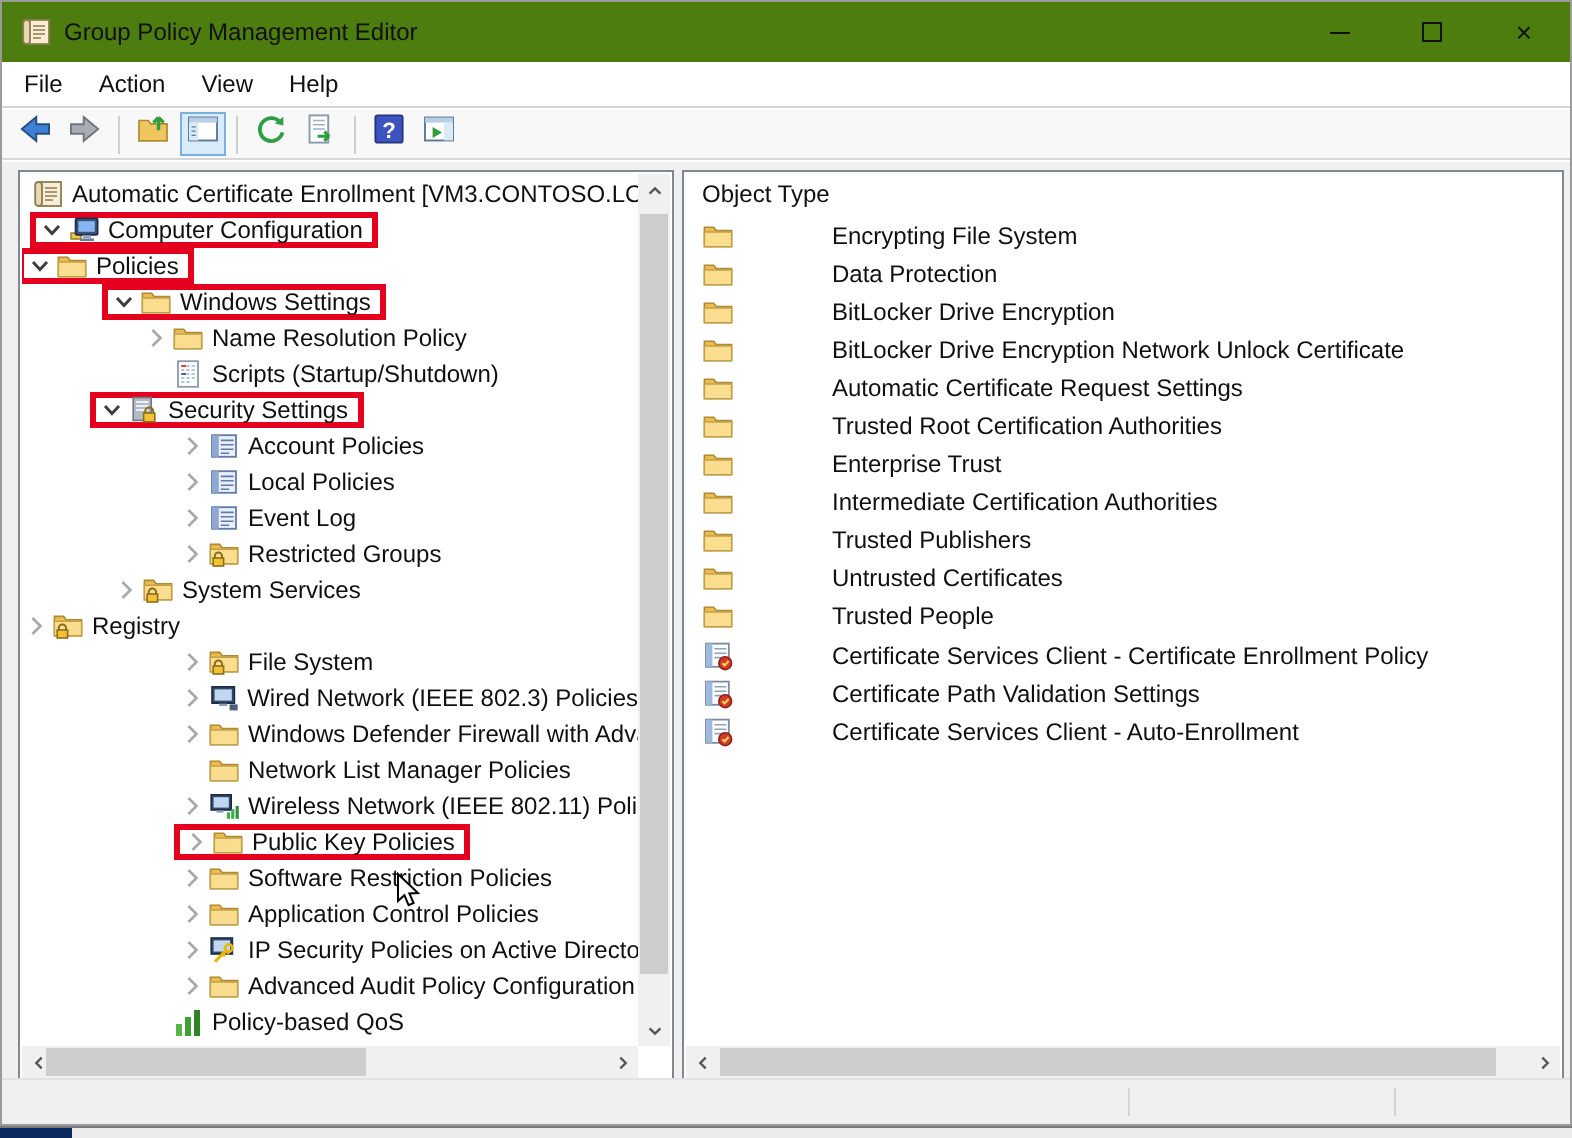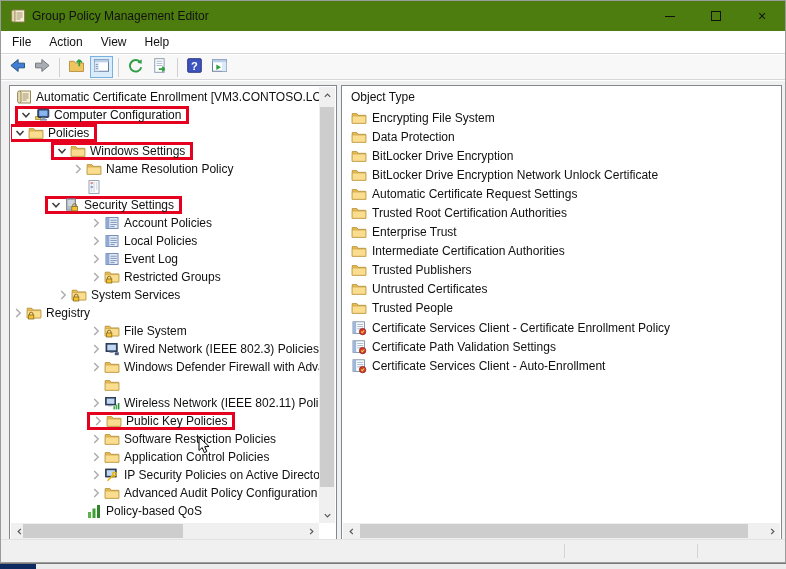--- a/index.html
+++ b/index.html
@@ -35,21 +35,21 @@
   .tinner{display:inline-flex;align-items:center;height:18px;}
   .tinner.redbox{border:3px solid #e6001f;padding:0 5px 0 1px;margin:-3px 0 -3px -2px;position:relative;z-index:3;}
   .chev{width:14px;height:14px;flex:none;display:flex;align-items:center;justify-content:center;}
   .chev svg{width:12px;height:12px;}
   .ticon{width:16px;height:16px;flex:none;margin:0 4px 0 1px;display:flex;align-items:center;justify-content:center;}
   .ticon svg{width:16px;height:16px;}
   .tlabel{font-size:12px;color:#101010;}
   
   .list-header{position:absolute;left:9px;top:4px;font-size:12px;color:#101010;}
   .list{position:absolute;left:1px;top:22px;right:1px;bottom:17px;overflow:hidden;}
-  .lrow{height:19.1px;display:flex;align-items:center;white-space:nowrap;padding-left:8px;}
+  .lrow{height:19.1px;display:flex;align-items:center;white-space:nowrap;padding-left:8px;gap:44px;}
   .licon{width:16px;height:16px;flex:none;margin-right:5px;display:flex;align-items:center;justify-content:center;}
   .licon svg{width:16px;height:16px;}
   .llabel{font-size:12px;color:#101010;}
   
   .vscroll{position:absolute;top:1px;right:1px;bottom:17px;width:16px;background:#f0f0f0;}
   .hscroll{position:absolute;left:1px;right:1px;bottom:1px;height:16px;background:#f0f0f0;}
   .sb-btn{position:absolute;width:16px;height:16px;display:flex;align-items:center;justify-content:center;}
   .sb-btn svg{width:9px;height:9px;}
   .vthumb{position:absolute;left:1px;right:1px;background:#cdcdcd;}
   .hthumb{position:absolute;top:1px;bottom:1px;background:#cdcdcd;}
@@ -239,20 +239,21 @@
               <span class="tinner">
                 <span class="chev"></span>
                 <span class="ticon">
                   <svg viewBox="0 0 16 16">
                     <rect x="3" y="1.6" width="10" height="12.8" fill="#fff" stroke="#8a99ab" stroke-width="0.9"></rect>
                     <path d="M4.6 4h6.8M4.6 6h6.8M4.6 8h6.8M4.6 10h6.8M4.6 12h4.5" stroke="#9fb0c2" stroke-width="0.8" stroke-dasharray="1.6 1"></path>
                     <path d="M4.6 4h2.4" stroke="#d04438" stroke-width="1"></path>
                     <path d="M4.6 8h2.4" stroke="#3c67b0" stroke-width="1"></path>
                   </svg>
                 </span>
+                <span class="tlabel">Scripts (Startup/Shutdown)</span>
               </span>
             </div>
             <div class="trow" style="padding-left: 36px;">
               <span class="tinner redbox">
                 <span class="chev">
                   <svg viewBox="0 0 12 12">
                     <polyline points="2.5,4 6,7.8 9.5,4" fill="none" stroke="#3f3f3f" stroke-width="1.5"></polyline>
                   </svg>
                 </span>
                 <span class="ticon">
@@ -425,20 +426,21 @@
             </div>
             <div class="trow" style="padding-left: 78px;">
               <span class="tinner">
                 <span class="chev"></span>
                 <span class="ticon">
                   <svg viewBox="0 0 16 16">
                     <path d="M1.2 3.6h4.6l1.3 1.7h7.7v8H1.2z" fill="#eebc4e" stroke="#ad8a33" stroke-width="0.8"></path>
                     <path d="M1.2 6h13.6v7.3H1.2z" fill="#fbdd8f" stroke="#c2a04a" stroke-width="0.7"></path>
                   </svg>
                 </span>
+                <span class="tlabel">Network List Manager Policies</span>
               </span>
             </div>
             <div class="trow" style="padding-left: 78px;">
               <span class="tinner">
                 <span class="chev">
                   <svg viewBox="0 0 12 12">
                     <polyline points="4.2,2 8.2,6 4.2,10" fill="none" stroke="#aaaaaa" stroke-width="1.4"></polyline>
                   </svg>
                 </span>
                 <span class="ticon">

